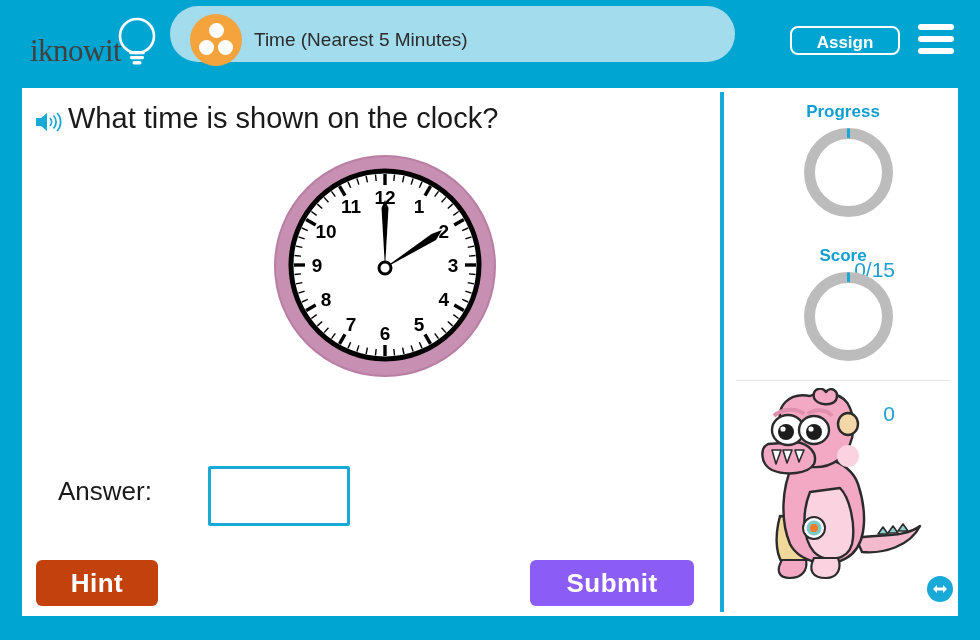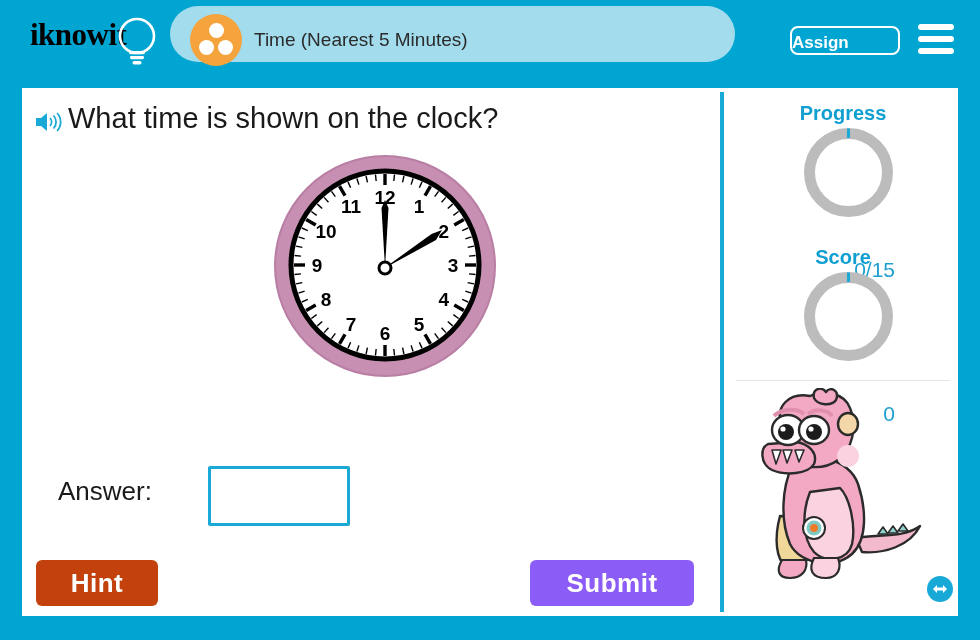--- a/index.html
+++ b/index.html
@@ -31,24 +31,24 @@
     height: 78px;
     background: #00a5d1;
   }
   #logo {
     position: absolute;
     left: 30px; top: 13px;
     width: 130px; height: 52px;
   }
   #logo-text {
     position: absolute;
-    left: 0; top: 4px;
-    color: #000000;
+    left: 0; top: 20px;
+    color: #404040;
     font-family: "Liberation Serif", serif;
-    font-weight: bold;
+    font-weight: normal;
     font-size: 31px;
     letter-spacing: -0.5px;
   }
   #logo-bulb {
     position: absolute;
     left: 84px; top: 3px;
     width: 46px; height: 50px;
   }
   #title-tab {
     position: absolute;
@@ -80,21 +80,21 @@
   }
   #assign-button {
     position: absolute;
     left: 790px; top: 26px;
     width: 110px; height: 29px;
     border: 2px solid #ffffff;
     border-radius: 8px;
     color: #ffffff;
     font-size: 17px;
     font-weight: bold;
-    text-align: left;
+    text-align: center;
     line-height: 29px;
     box-sizing: border-box;
     background: transparent;
     cursor: pointer;
   }
   #menu-button {
     position: absolute;
     left: 918px; top: 24px;
     width: 36px; height: 31px;
     cursor: pointer;
@@ -204,21 +204,21 @@
     position: absolute;
     left: 706px; top: 0;
     width: 230px; height: 528px;
   }
   .meter-label {
     position: absolute;
     width: 230px;
     text-align: center;
     color: #0f9fd0;
     font-weight: bold;
-    font-size: 20px;
+    font-size: 17px;
   }
   .meter-ring {
     position: absolute;
     left: 74px;
     width: 93px; height: 93px;
   }
   .meter-value {
     position: absolute;
     width: 93px; height: 93px;
     line-height: 93px;

